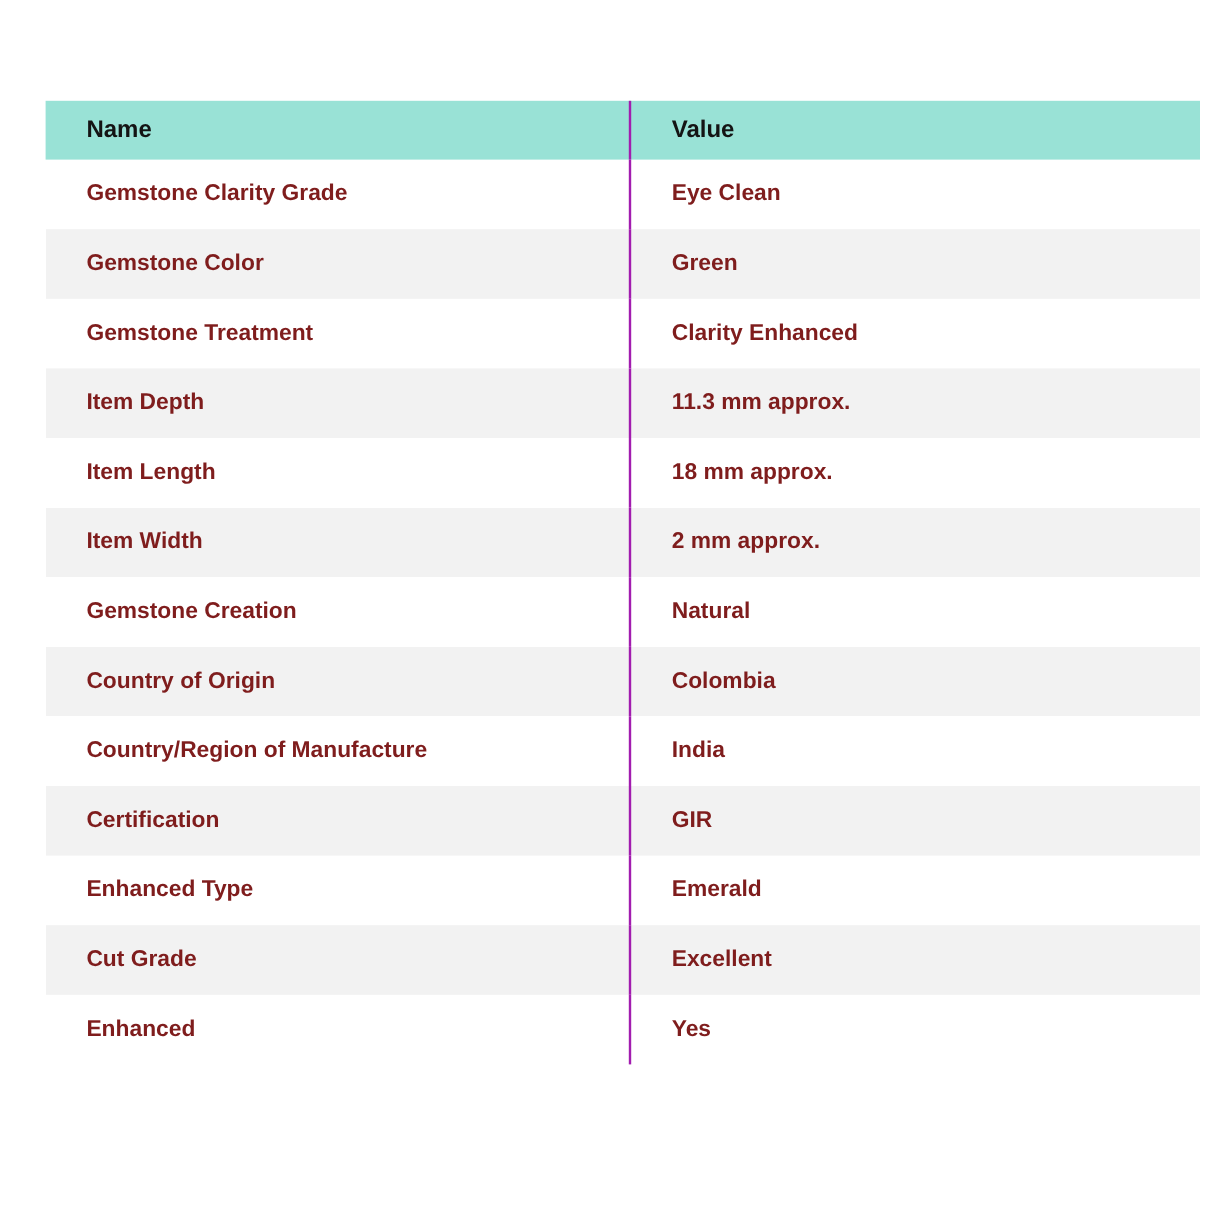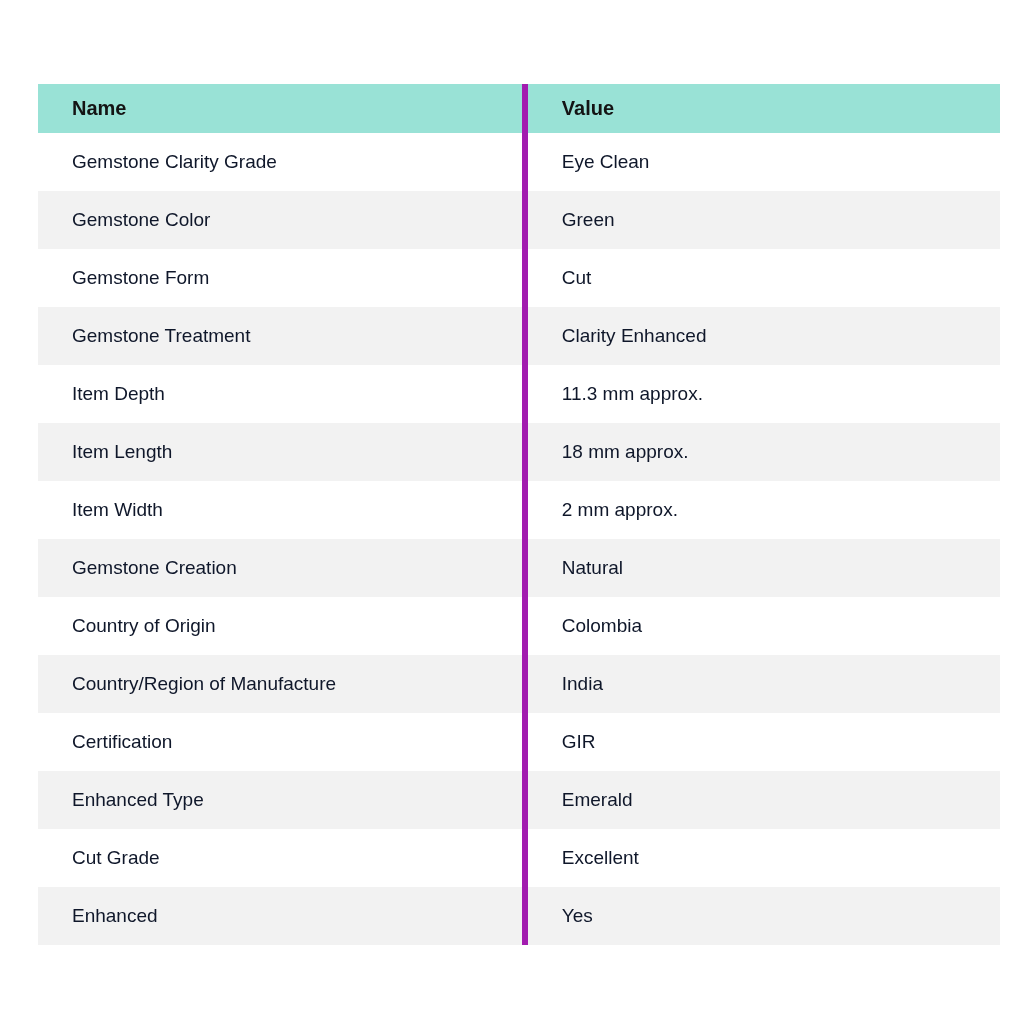--- a/index.html
+++ b/index.html
@@ -36,35 +36,35 @@
     font-weight: 600;
     text-align: left;
     vertical-align: middle;
     padding: 0 10px 0 34px;
     color: #141414;
     margin-left: 36px;
   }
   tbody td {
     height: 58px;
     font-size: 19px;
-    font-weight: 400;
+    font-weight: 700;
     text-align: left;
     vertical-align: middle;
     padding: 0 10px 0 34px;
     background: #ffffff;
-    color: #0f172a;
+    color: #7f1d1d;
     white-space: nowrap;
     overflow: hidden;
   }
   tbody tr:nth-child(even) td {
     background: #f2f2f2;
   }
   thead th + th,
   tbody td + td {
-    border-left: 6px solid #a21caf;
+    border-left: 2px solid #a21caf;
   }
 </style>
 </head>
 <body>
 
 <div class="table-wrap">
   <table class="spec-table">
     <colgroup>
       <col class="col-name">
       <col class="col-value">
@@ -76,24 +76,20 @@
       </tr>
     </thead>
     <tbody id="table-body">
         <tr>
           <td>Gemstone Clarity Grade</td>
           <td>Eye Clean</td>
         </tr>
         <tr>
           <td>Gemstone Color</td>
           <td>Green</td>
-        </tr>
-        <tr>
-          <td>Gemstone Form</td>
-          <td>Cut</td>
         </tr>
         <tr>
           <td>Gemstone Treatment</td>
           <td>Clarity Enhanced</td>
         </tr>
         <tr>
           <td>Item Depth</td>
           <td>11.3 mm approx.</td>
         </tr>
         <tr>

